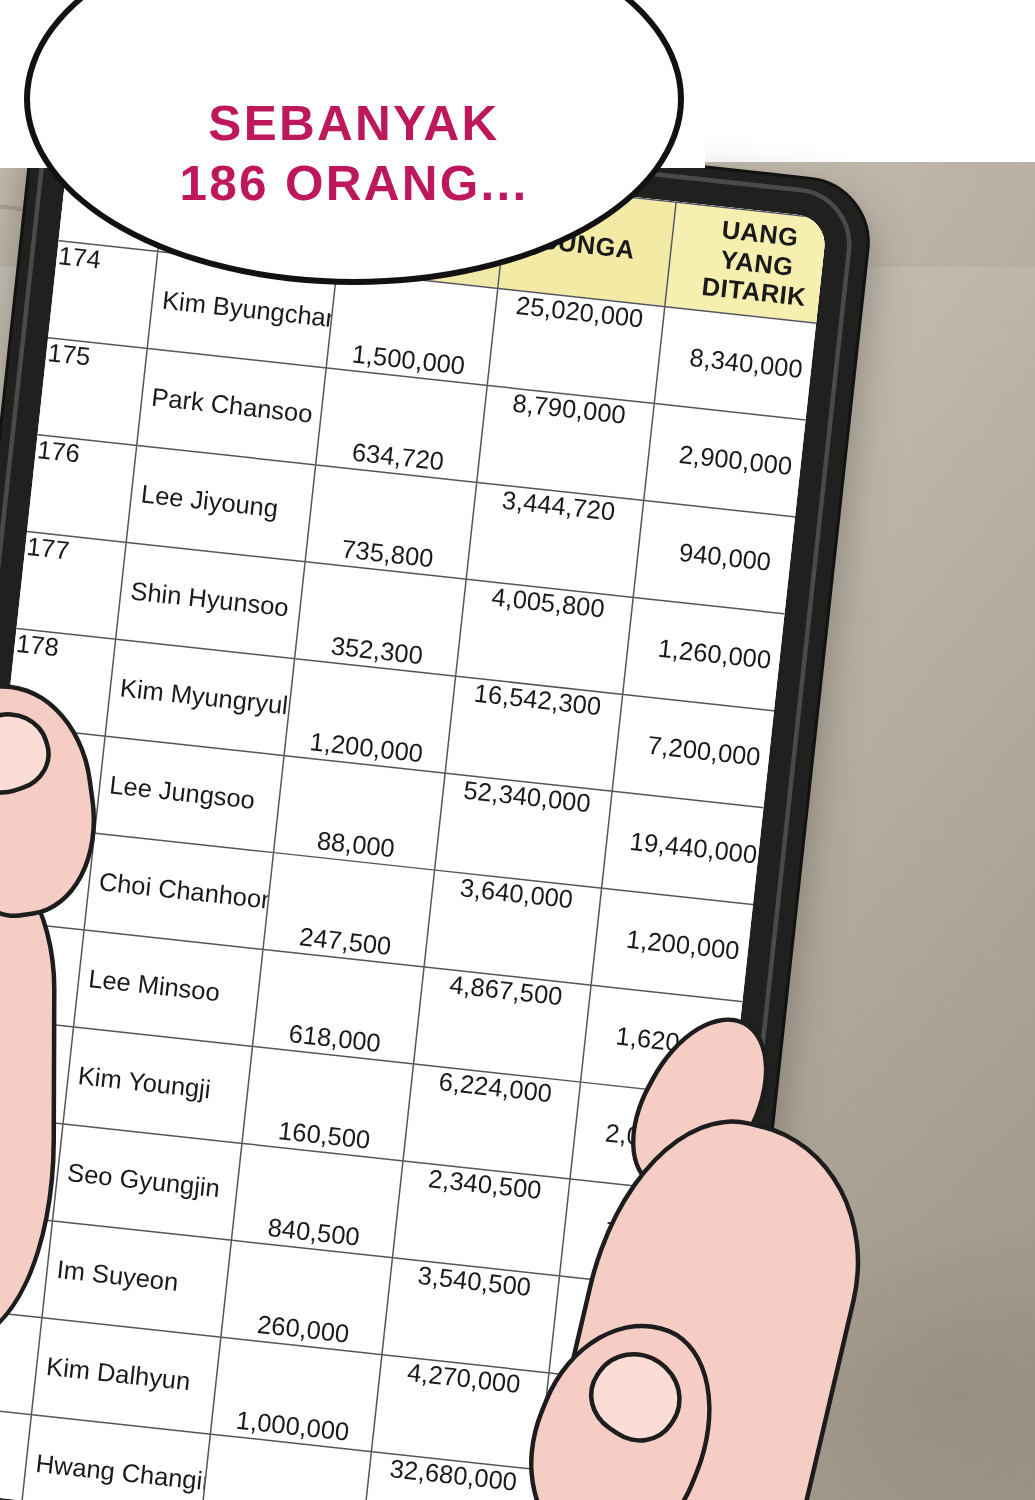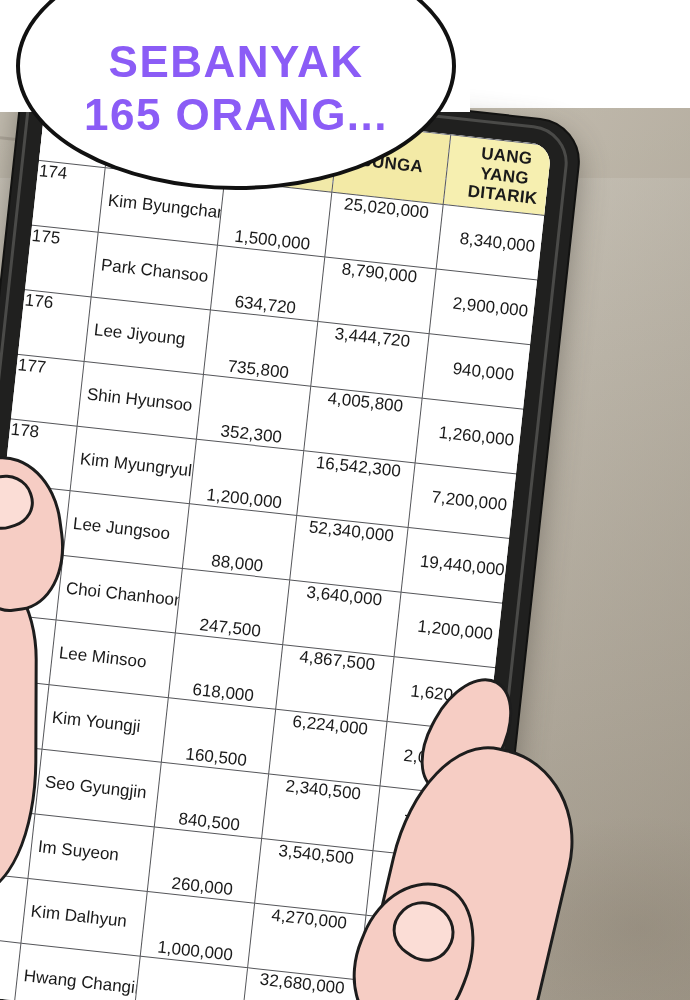--- a/index.html
+++ b/index.html
@@ -242,23 +242,23 @@
     z-index: 60;
     display: flex;
     flex-direction: column;
     align-items: center;
     justify-content: flex-end;
     padding-bottom: 44px;
     box-sizing: border-box;
   }
   .bubble-line {
     font-family: "Liberation Sans", sans-serif;
-    font-size: 44px;
+    font-size: 33px;
     font-weight: 700;
-    color: #8b5cf6;
+    color: #be185d;
     letter-spacing: 1.5px;
     line-height: 1.22;
     text-align: left;
   }
   .bubble-mask {
     position: absolute;
     left: 0; top: 0;
     width: 470px; height: 112px;
     background: #ffffff;
     z-index: 59;
@@ -397,16 +397,16 @@
     <div class="hand hand-right-palm"></div>
     <div class="hand hand-right-finger"></div>
     <div class="hand hand-right-thumb">
       <div class="nail"></div>
     </div>
   </div>
 
   <div class="bubble-mask"></div>
   <div class="bubble">
     <div class="bubble-line">SEBANYAK</div>
-    <div class="bubble-line">165 ORANG...</div>
+    <div class="bubble-line">186 ORANG...</div>
   </div>
 
 </div>
 
 </body></html>

